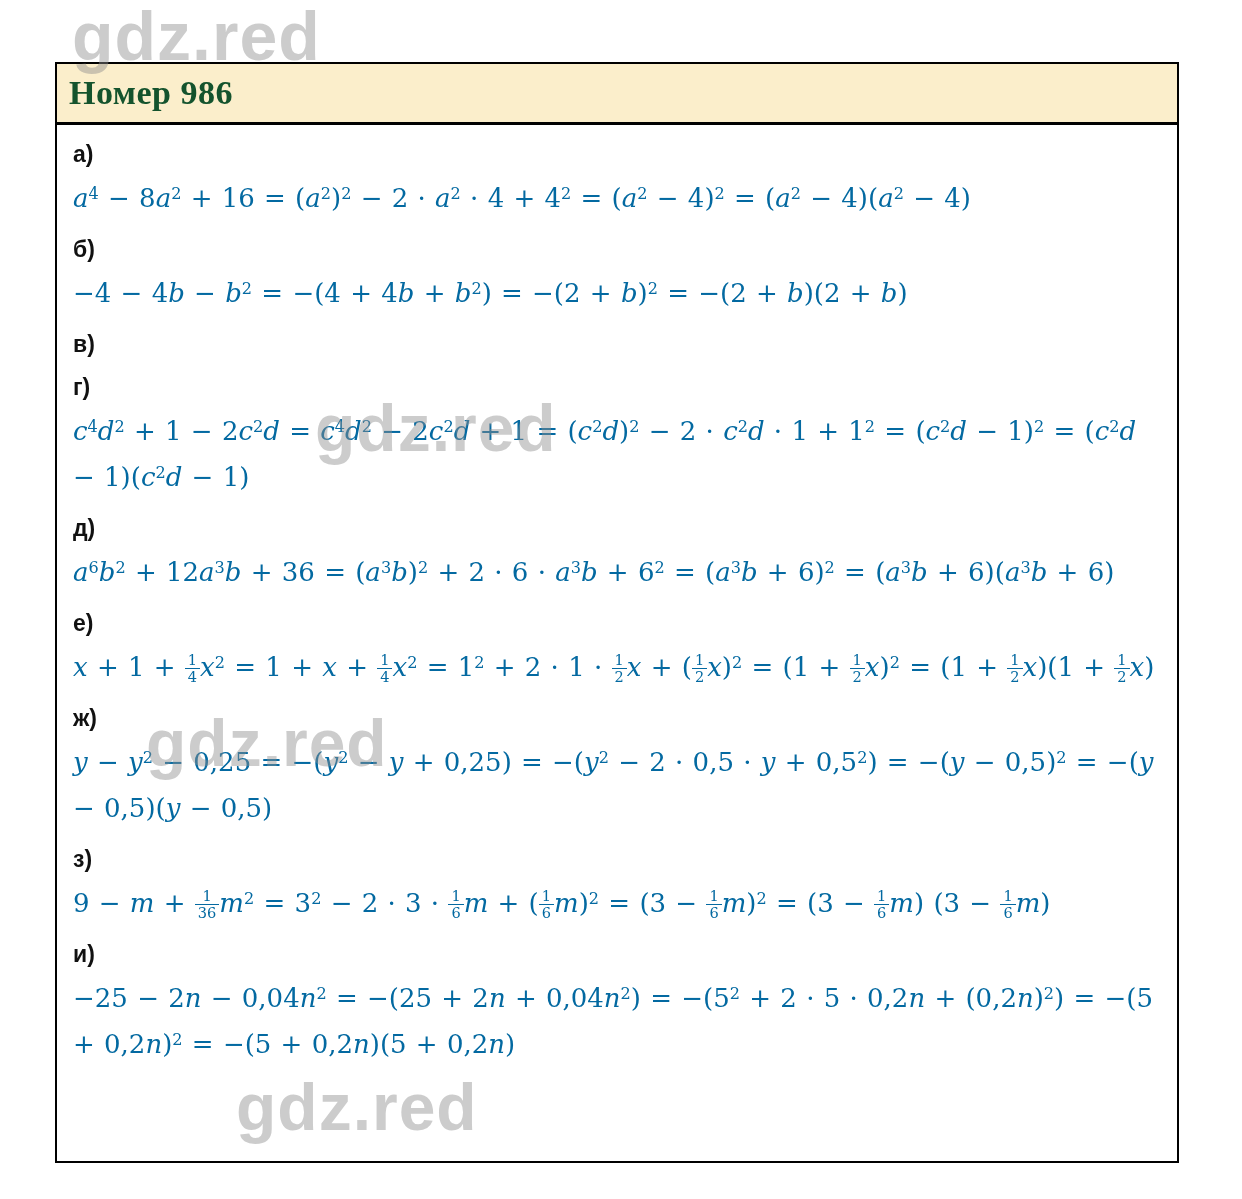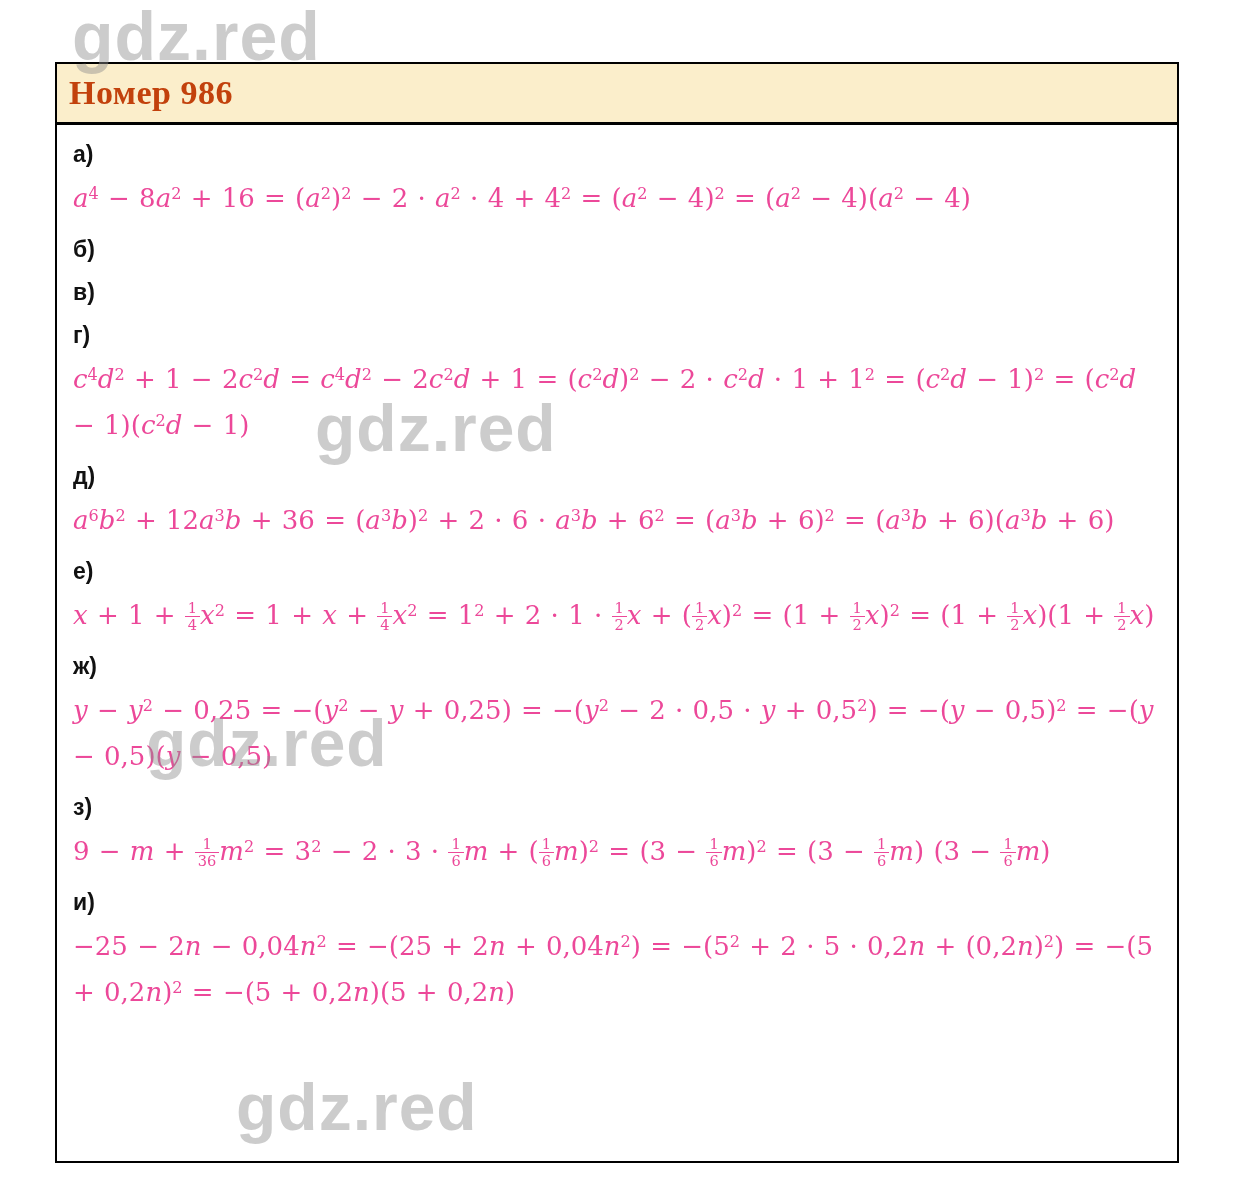--- a/index.html
+++ b/index.html
@@ -11,30 +11,30 @@
   .card{
     position:absolute;left:55px;top:62px;width:1124px;height:1101px;
     box-sizing:border-box;border:2px solid #000;background:#fff;
   }
   .card-header{
     height:61px;box-sizing:border-box;border-bottom:3px solid #000;
     display:flex;align-items:center;padding:0 12px;
   }
   .card-title{
     margin:0;font-family:"Liberation Serif",serif;font-weight:bold;
-    font-size:34px;color:#c2410c;letter-spacing:0.5px;
+    font-size:34px;color:#14532d;letter-spacing:0.5px;
   }
   .card-body{padding:14px 16px 0 16px;}
   .section{margin:0 0 13px 0;}
   .sec-label{
     font-family:"Liberation Sans",sans-serif;font-weight:bold;
     font-size:23px;color:#111;line-height:30px;margin:0 0 6px 0;
   }
   .formula{
-    font-size:26px;color:#ec4899;line-height:46px;margin:0;
+    font-size:26px;color:#0369a1;line-height:46px;margin:0;
     word-spacing:1px;
   }
   .var{font-style:italic;font-family:"DejaVu Serif",serif;}
   sup.sup{font-size:0.62em;line-height:0;vertical-align:0.5em;}
   .frac{
     display:inline-block;text-align:center;vertical-align:-0.42em;
     font-size:0.56em;line-height:1.08;
   }
   .frac .num{display:block;padding:0 3px;}
   .frac .den{display:block;border-top:1.5px solid currentColor;padding:0 3px;}
@@ -51,20 +51,21 @@
   <header class="card-header" style="background: rgb(251, 238, 203);">
     <h1 class="card-title">Номер 986</h1>
   </header>
   <div class="card-body">
       <div class="section">
         <p class="sec-label">а)</p>
         <p class="formula"><i class="var">a</i><sup class="sup">4</sup> − 8<i class="var">a</i><sup class="sup">2</sup> + 16 = (<i class="var">a</i><sup class="sup">2</sup>)<sup class="sup">2</sup> − 2 · <i class="var">a</i><sup class="sup">2</sup> · 4 + 4<sup class="sup">2</sup> = (<i class="var">a</i><sup class="sup">2</sup> − 4)<sup class="sup">2</sup> = (<i class="var">a</i><sup class="sup">2</sup> − 4)(<i class="var">a</i><sup class="sup">2</sup> − 4)</p>
       </div>
       <div class="section">
         <p class="sec-label">б)</p>
+        <p class="formula">−4 − 4<i class="var">b</i> − <i class="var">b</i><sup class="sup">2</sup> = −(4 + 4<i class="var">b</i> + <i class="var">b</i><sup class="sup">2</sup>) = −(2 + <i class="var">b</i>)<sup class="sup">2</sup> = −(2 + <i class="var">b</i>)(2 + <i class="var">b</i>)</p>
       </div>
       <div class="section">
         <p class="sec-label">в)</p>
       </div>
       <div class="section">
         <p class="sec-label">г)</p>
         <p class="formula"><i class="var">c</i><sup class="sup">4</sup><i class="var">d</i><sup class="sup">2</sup> + 1 − 2<i class="var">c</i><sup class="sup">2</sup><i class="var">d</i> = <i class="var">c</i><sup class="sup">4</sup><i class="var">d</i><sup class="sup">2</sup> − 2<i class="var">c</i><sup class="sup">2</sup><i class="var">d</i> + 1 = (<i class="var">c</i><sup class="sup">2</sup><i class="var">d</i>)<sup class="sup">2</sup> − 2 · <i class="var">c</i><sup class="sup">2</sup><i class="var">d</i> · 1 + 1<sup class="sup">2</sup> = (<i class="var">c</i><sup class="sup">2</sup><i class="var">d</i> − 1)<sup class="sup">2</sup> = (<i class="var">c</i><sup class="sup">2</sup><i class="var">d</i> − 1)(<i class="var">c</i><sup class="sup">2</sup><i class="var">d</i> − 1)</p>
       </div>
       <div class="section">
         <p class="sec-label">д)</p>

